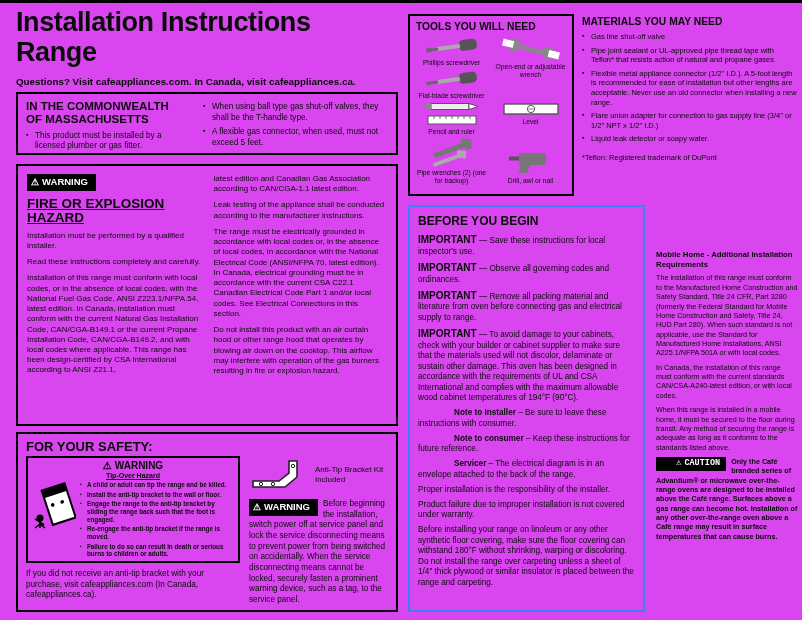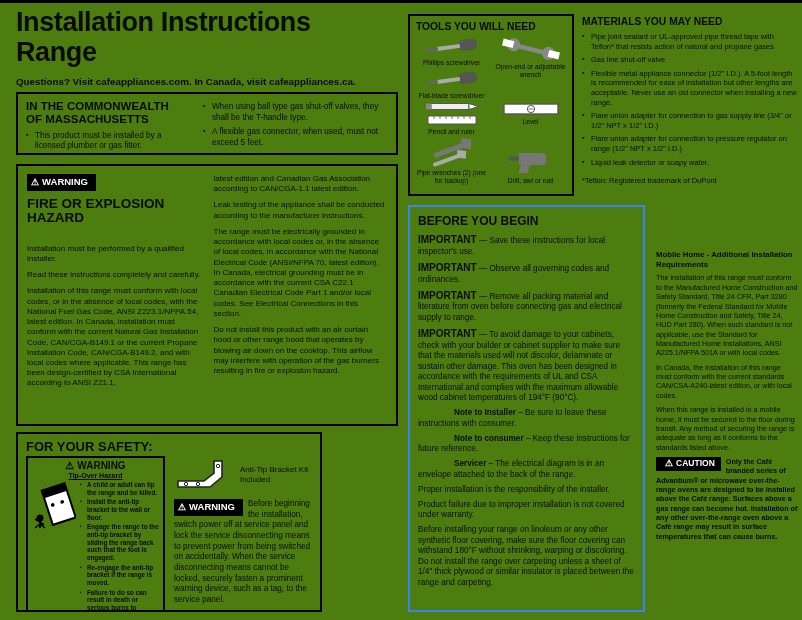--- a/index.html
+++ b/index.html
@@ -1,40 +1,40 @@
 <!DOCTYPE html>
 <html><head>
 <meta charset="utf-8">
 <style>
   html,body{margin:0;padding:0;background:#fff;}
-  .page{position:relative;width:802px;height:620px;background:#4d7c0f;font-family:"Liberation Sans",sans-serif;color:#0b0b0b;overflow:hidden;}
+  .page{position:relative;width:802px;height:620px;background:#d946ef;font-family:"Liberation Sans",sans-serif;color:#0b0b0b;overflow:hidden;}
   .topbar{position:absolute;top:0;left:0;width:802px;height:3px;background:#000;}
 
   .header{position:absolute;left:16px;top:8px;width:384px;}
   .page-title{font-size:27px;font-weight:bold;line-height:1.1;letter-spacing:-0.4px;}
   .questions{margin-top:9px;font-size:9.8px;font-weight:bold;}
 
   .sq-item{position:relative;padding-left:9px;font-size:8.2px;line-height:1.28;margin-bottom:4px;}
   .sq-item::before{content:"▪";position:absolute;left:0;top:0;font-size:7px;}
 
   .badge{display:inline-block;background:#000;color:#fff;font-weight:bold;font-size:9.5px;padding:2px 8px 2px 4px;white-space:nowrap;}
   .badge .tri{margin-right:3px;font-size:9px;}
   .badge.inline{float:left;margin:0 5px 1px 0;}
 
   .ma-box{position:absolute;left:16px;top:92px;width:382px;height:63px;border:2px solid #000;box-sizing:border-box;padding:6px 8px 2px;display:flex;gap:14px;overflow:hidden;}
   .ma-left{width:45%;}
   .ma-right{flex:1;padding-top:2px;}
   .ma-title{font-weight:bold;font-size:11.5px;line-height:1.12;margin-bottom:5px;}
 
   .fire-box{position:absolute;left:16px;top:164px;width:382px;height:262px;border:2px solid #000;box-sizing:border-box;padding:8px 9px 2px;display:flex;gap:13px;overflow:hidden;}
   .fire-col{flex:1;font-size:8px;line-height:1.28;}
-  .fire-title{font-weight:bold;font-size:13.5px;line-height:1.08;margin:6px 0 18px;width:160px;}
+  .fire-title{font-weight:bold;font-size:13.5px;line-height:1.08;margin:6px 0 5px;width:160px;text-decoration:underline;}
   .fp{margin:0 0 6px;}
 
-  .safety-box{position:absolute;left:16px;top:432px;width:306px;height:180px;border:2px solid #000;box-sizing:border-box;padding:5px 8px;overflow:hidden;}
+  .safety-box{position:absolute;left:16px;top:432px;width:382px;height:180px;border:2px solid #000;box-sizing:border-box;padding:5px 8px;overflow:hidden;}
   .safety-title{font-weight:bold;font-size:13px;}
   .safety-cols{display:flex;gap:9px;margin-top:2px;}
   .safety-left{width:214px;}
   .tip-box{border:2px solid #000;padding:2px 4px 1px;}
   .tip-header{text-align:center;font-weight:bold;font-size:10px;}
   .tip-header .tri-black{margin-right:3px;}
   .tip-title{text-align:center;font-weight:bold;font-size:7px;text-decoration:underline;margin:1px 0 2px;}
   .tip-body{display:flex;gap:4px;align-items:flex-start;}
   .tip-bullets{flex:1;}
   .tip-item{position:relative;padding-left:7px;font-size:6.3px;font-weight:bold;line-height:1.22;margin-bottom:2px;}
@@ -60,21 +60,21 @@
   .before-box{position:absolute;left:408px;top:205px;width:237px;height:407px;border:2px solid #3b82f6;box-sizing:border-box;padding:7px 8px;overflow:hidden;}
   .before-title{font-weight:bold;font-size:12px;margin-bottom:6px;}
   .bitem{font-size:8.2px;line-height:1.28;margin-bottom:4.5px;}
   .bitem .important{font-weight:bold;font-size:10px;}
   .bitem .note{font-weight:bold;padding-left:36px;}
 
   .mobile-col{position:absolute;left:656px;top:208px;width:142px;font-size:7.2px;line-height:1.3;}
   .mobile-title{font-weight:bold;font-size:7.8px;line-height:1.25;margin-bottom:4px;margin-top:42px;}
   .mobile-col p.mp{margin:0 0 5px;}
   .caution{font-weight:bold;margin-top:2px;}
-  .caution .badge{font-size:8.5px;padding:1px 6px 1px 9px;}
+  .caution .badge{font-size:8.5px;padding:1px 6px 1px 20px;font-family:Liberation Mono, monospace;}
   svg{display:block;}
 </style>
 </head>
 <body>
 
 <div class="page">
   <div class="topbar"></div>
 
   <div class="header">
     <div class="page-title">
@@ -263,25 +263,24 @@
           <span class="tcap">Drill, awl or nail</span>
         </div>
       </div>
     </div>
   </div>
 
   <div class="materials">
     <div class="materials-title">MATERIALS YOU MAY NEED</div>
     <div>
 
-    <div class="sq-item"><span>Pipe joint sealant or UL-approved pipe thread tape with Teflon* that resists action of natural and propane gases</span></div>
-        <div class="sq-item"><span>Gas line shut-off valve</span></div>
+    <div class="sq-item"><span>Gas line shut-off valve</span></div>
+        <div class="sq-item"><span>Pipe joint sealant or UL-approved pipe thread tape with Teflon* that resists action of natural and propane gases</span></div>
         <div class="sq-item"><span>Flexible metal appliance connector (1/2" I.D.). A 5-foot length is recommended for ease of installation but other lengths are acceptable. Never use an old connector when installing a new range.</span></div>
         <div class="sq-item"><span>Flare union adapter for connection to gas supply line (3/4" or 1/2" NPT x 1/2" I.D.)</span></div>
-        <div class="sq-item"><span>Flare union adapter for connection to pressure regulator on range (1/2" NPT x 1/2" I.D.)</span></div>
         <div class="sq-item"><span>Liquid leak detector or soapy water.</span></div>
       </div>
     <div class="teflon-note">*Teflon: Registered trademark of DuPont</div>
   </div>
 
   <div class="before-box">
     <div class="before-title">BEFORE YOU BEGIN</div>
     <div>
 
         <div class="bitem"><span class="important">IMPORTANT</span><span> — Save these instructions for local inspector's use.</span></div>

